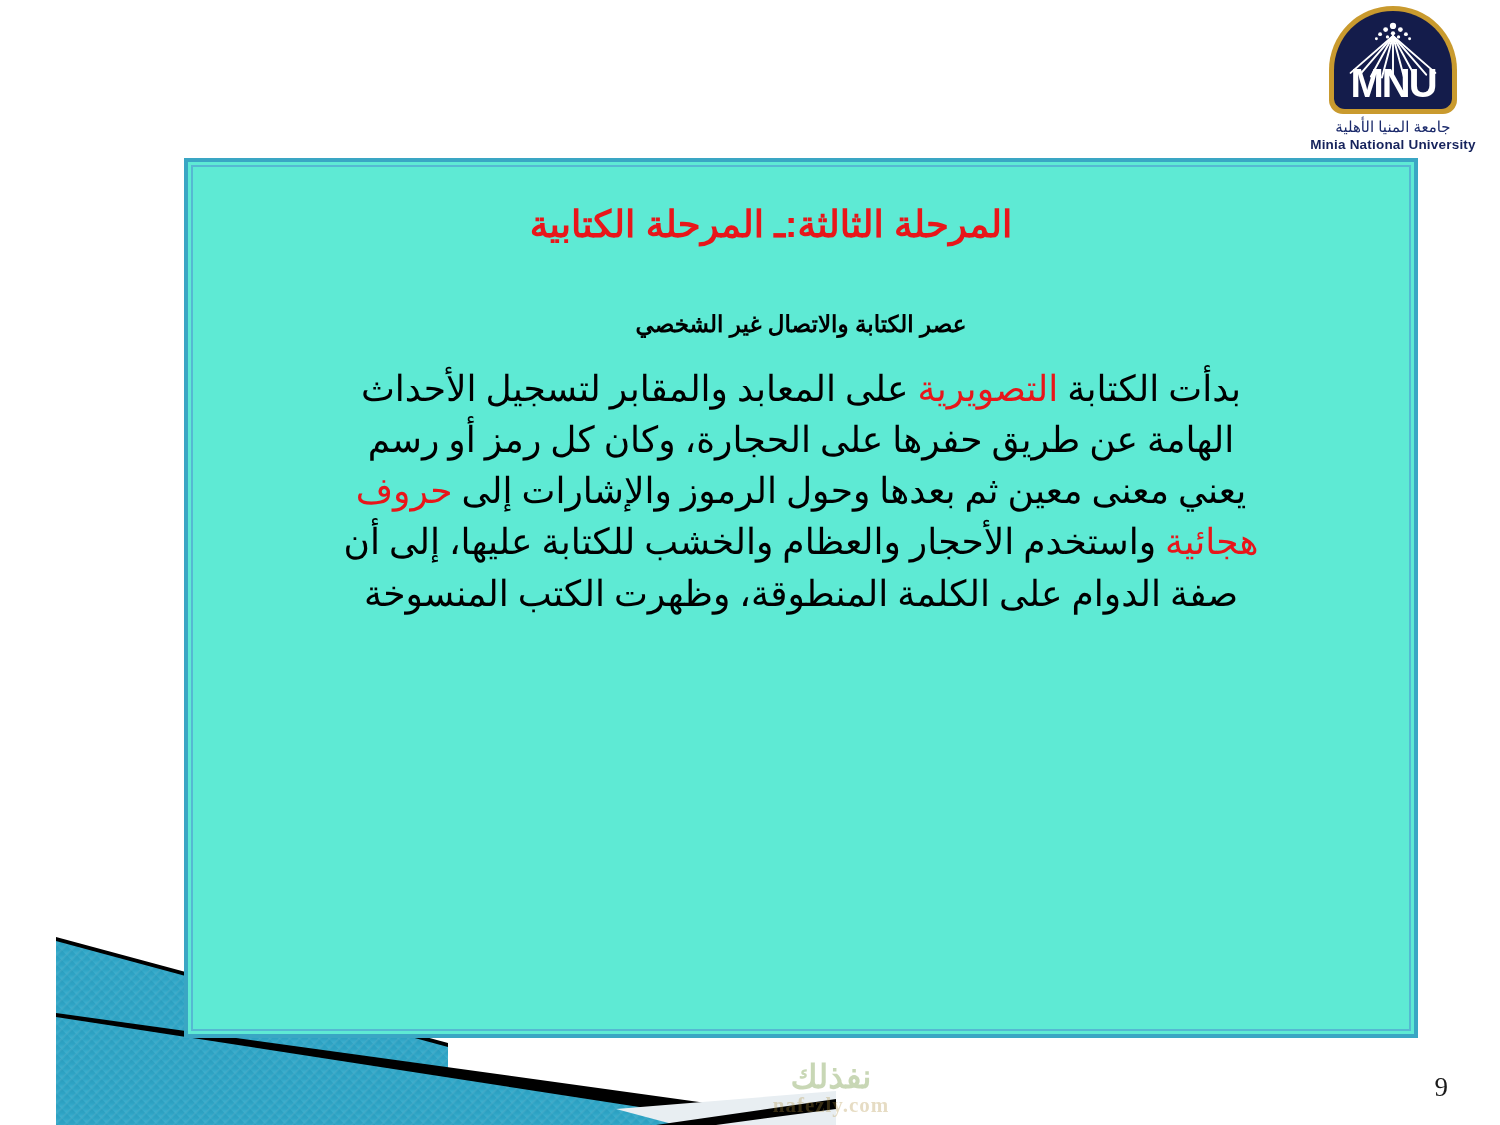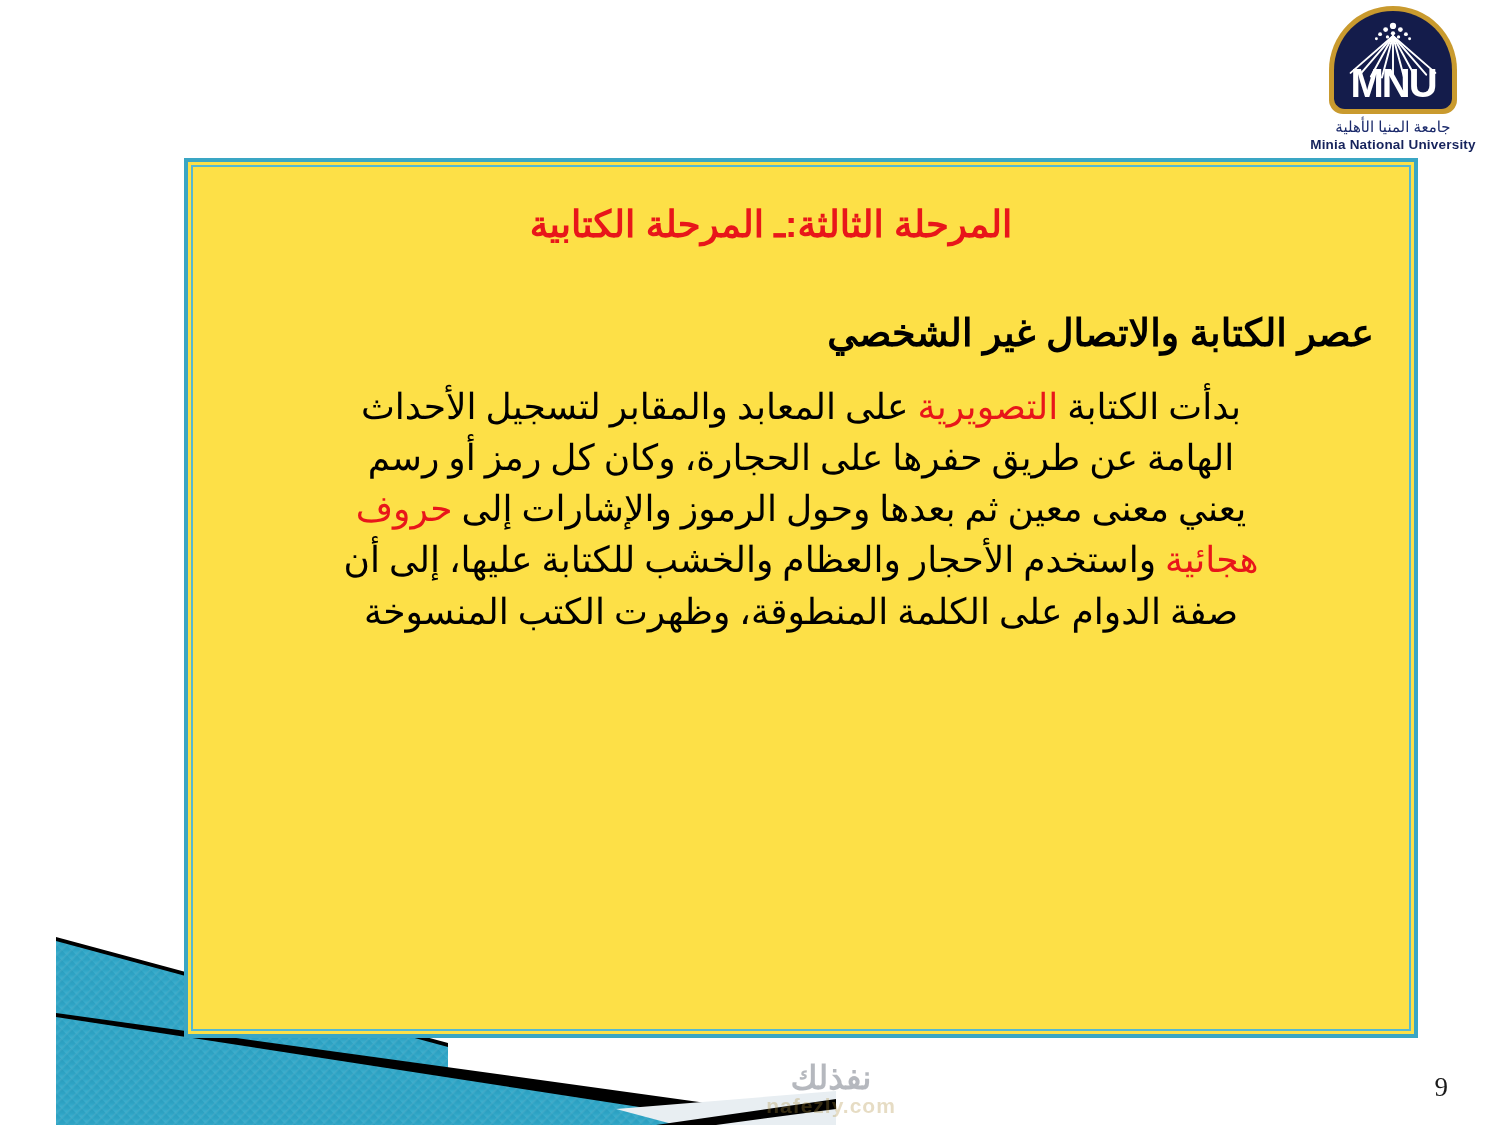--- a/index.html
+++ b/index.html
@@ -87,21 +87,21 @@
   }
 
   
   .content-frame {
     position: absolute;
     left: 128px;
     top: 158px;
     width: 1234px;
     height: 880px;
     border: 4px solid #3aa6c4;
-    background: #fde047;
+    background: #5eead4;
     box-sizing: border-box;
   }
   .content-frame::before {
     content: "";
     position: absolute;
     inset: 3px;
     border: 2px solid #55b8d2;
     pointer-events: none;
   }
   .content-inner {
@@ -118,22 +118,22 @@
     font-size: 37px;
     text-align: center;
     margin: 0 0 64px 0;
     line-height: 1.15;
     padding-right: 60px;
   }
   .slide-subtitle {
     color: #000000;
     font-family: "Liberation Sans", sans-serif;
     font-weight: bold;
-    font-size: 38px;
-    text-align: right;
+    font-size: 23px;
+    text-align: center;
     margin: 0 0 26px 0;
     line-height: 1.2;
   }
   .body-text {
     color: #000000;
     font-family: "Liberation Serif", "DejaVu Serif", serif;
     font-weight: normal;
     font-size: 36px;
     line-height: 1.42;
     text-align: center;
@@ -166,29 +166,29 @@
   .watermark {
     position: absolute;
     left: 660px;
     bottom: 8px;
     width: 230px;
     text-align: center;
     pointer-events: none;
     opacity: 0.30;
   }
   .watermark-ar {
-    color: #0f172a;
-    font-family: Liberation Sans, sans-serif;
+    color: #4d7c0f;
+    font-family: Liberation Serif, serif;
     font-weight: bold;
     font-size: 33px;
     line-height: 1;
   }
   .watermark-en {
     color: #b08f3e;
-    font-family: Liberation Sans, sans-serif;
+    font-family: Liberation Serif, serif;
     font-weight: bold;
     font-size: 21px;
     letter-spacing: 1px;
     line-height: 1.1;
   }
 </style>
 </head>
 <body>
 
 <div class="slide">

